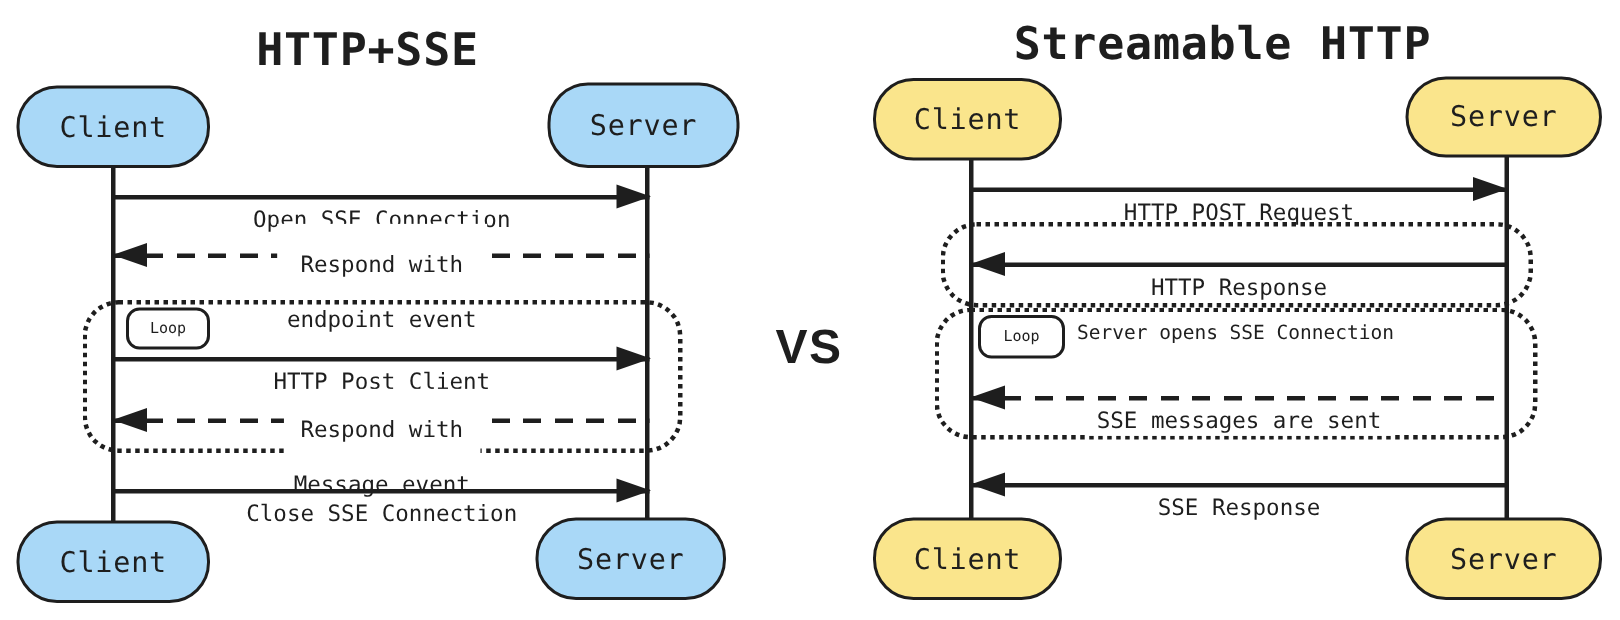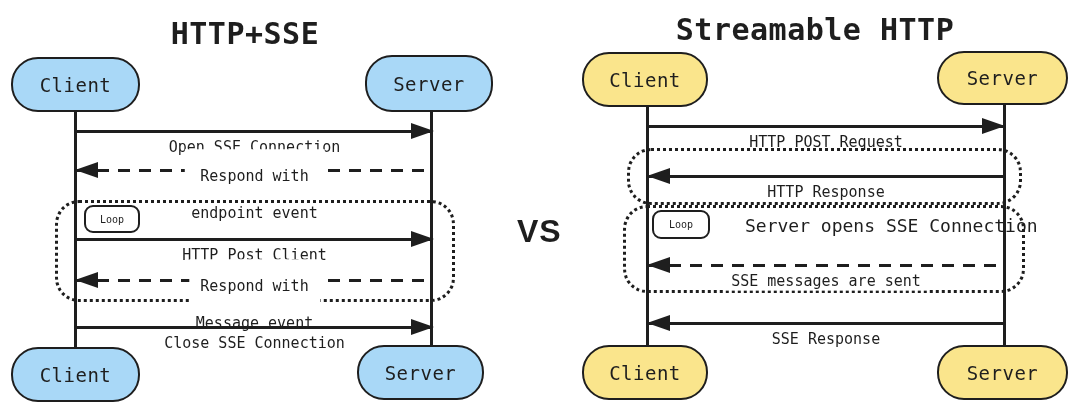--- a/index.html
+++ b/index.html
@@ -35,21 +35,21 @@
     background:var(--background,#fff); padding:0 7px; white-space:nowrap;
     font-size:15px; text-align:center; line-height:1.25;
   }
   .lbl-line { display:block;margin-top:18px; }
   .loop-box { position:absolute; border:3px dotted var(--stroke,#1e1e1e); border-radius:24px; }
   .loop-tag {
     position:absolute; display:flex; align-items:center; justify-content:center;
     background:var(--background,#fff); border:2.5px solid var(--stroke,#1e1e1e);
     border-radius:9px; font-size:10px;
   }
-  .loop-title { position:absolute; font-size:18px; white-space:nowrap;margin-left:27px; }
+  .loop-title { position:absolute; font-size:13px; white-space:nowrap; }
   .vs { position:absolute; font-family:"Liberation Sans", sans-serif; font-weight:600; font-size:32px; letter-spacing:1px; }
 </style>
 </head>
 <body>
 
 <div class="canvas">
 
   <div class="dg">
     <div class="dg-title" style="left:60px; top:16px; width:370px;">HTTP+SSE</div>
 

